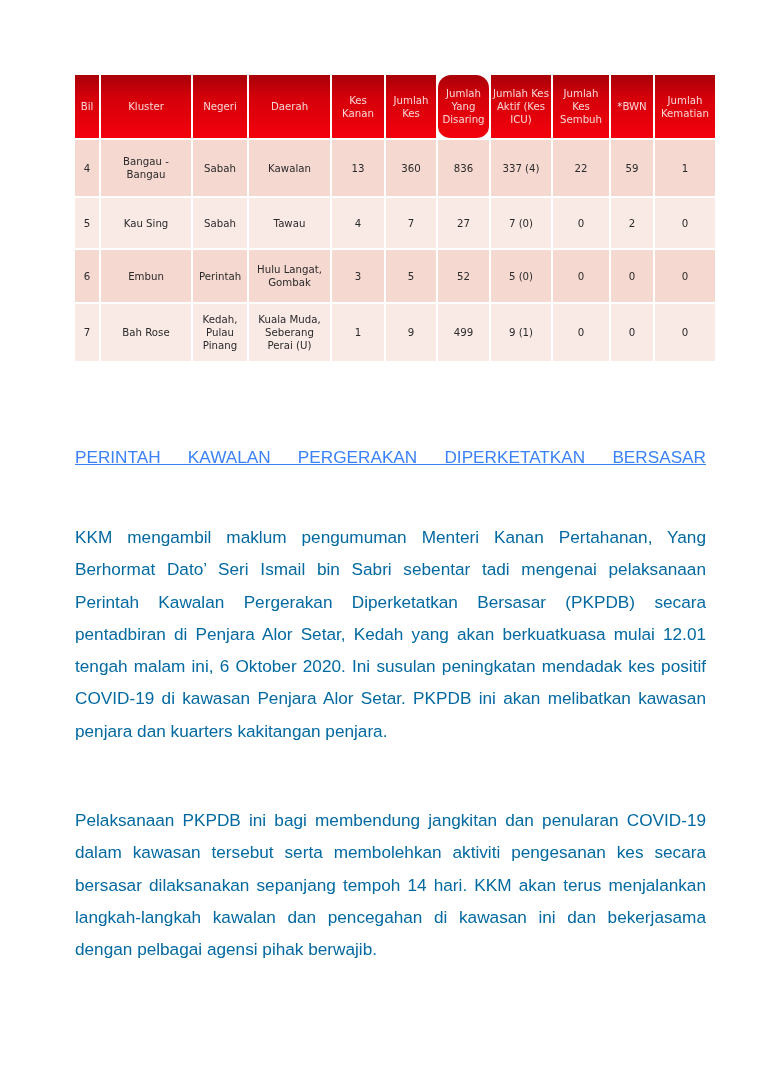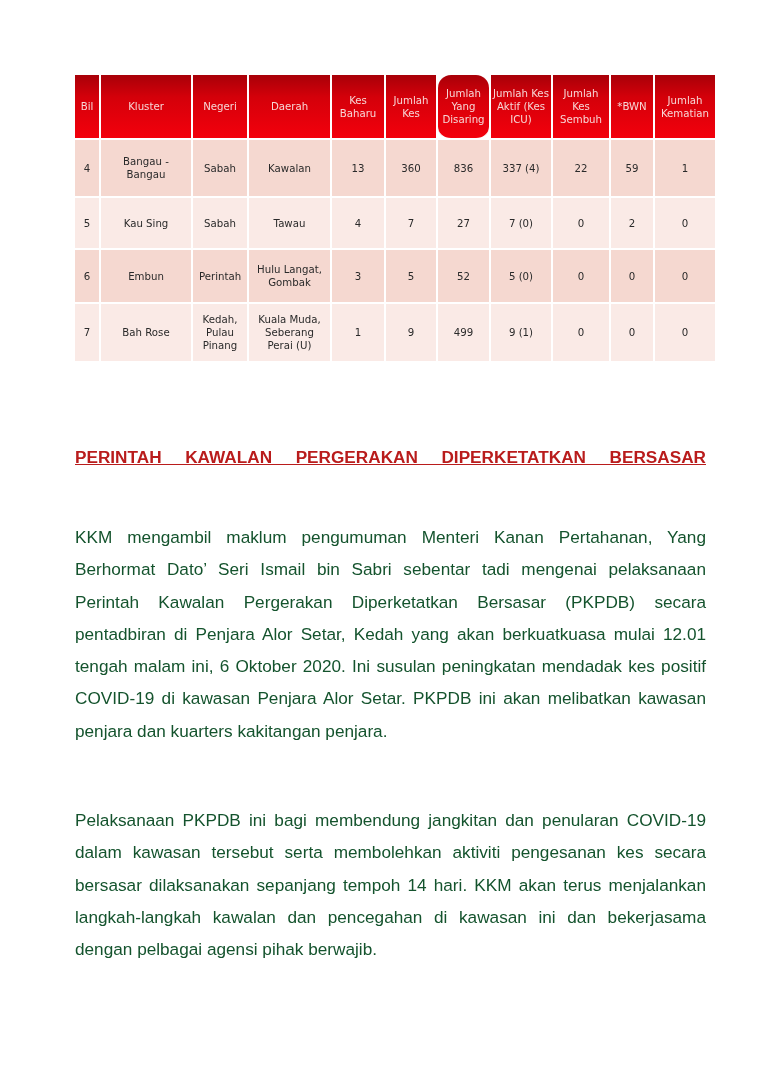--- a/index.html
+++ b/index.html
@@ -25,45 +25,45 @@
       border-bottom: 2px solid #fff;
     }
     .tbl tr.odd td { background: #f5d8d0; }
     .tbl tr.even td { background: #faeae6; }
     .c0 { width: 20px; } .c1 { width: 86px; } .c2 { width: 50px; } .c3 { width: 77px; }
     .c4 { width: 48px; } .c5 { width: 46px; } .c6 { width: 47px; border-radius: 13px; } .c7 { width: 56px; }
     .c8 { width: 52px; } .c9 { width: 38px; } .c10 { width: 56px; margin-left: 24px; }
 
     .heading {
       position: absolute; left: 75px; top: 441px; width: 631px;
-      font-family: "Liberation Sans", sans-serif; font-size: 17.2px; font-weight: bold;
+      font-family: "Liberation Sans", sans-serif; font-size: 17.2px; font-weight: normal;
       line-height: 32px; text-decoration: underline; text-align: justify;
-      text-align-last: auto; color: #b91c1c;
+      text-align-last: auto; color: #3b82f6;
     }
     .heading .l1 { display: block; text-align: justify; text-align-last: justify; word-spacing: 4px; }
     .heading .l2 { display: block; }
     .para {
       position: absolute; left: 75px; width: 631px;
       font-family: "Liberation Sans", sans-serif; font-size: 17.2px; line-height: 32.3px;
-      text-align: justify; color: #14532d; margin: 0;
+      text-align: justify; color: #0369a1; margin: 0;
     }
     .p1 { top: 521px; }
     .p2 { top: 804px; }
   </style>
 </head>
 <body>
 
 <table class="tbl">
   <thead>
     <tr>
       <th class="c0">Bil</th>
       <th class="c1">Kluster</th>
       <th class="c2">Negeri</th>
       <th class="c3">Daerah</th>
-      <th class="c4">Kes Baharu</th>
+      <th class="c4">Kes Kanan</th>
       <th class="c5">Jumlah Kes</th>
       <th class="c6">Jumlah Yang Disaring</th>
       <th class="c7">Jumlah Kes Aktif (Kes ICU)</th>
       <th class="c8">Jumlah Kes Sembuh</th>
       <th class="c9">*BWN</th>
       <th class="c10">Jumlah Kematian</th>
     </tr>
   </thead>
   <tbody>
     <tr class="odd" style="height:58px">

